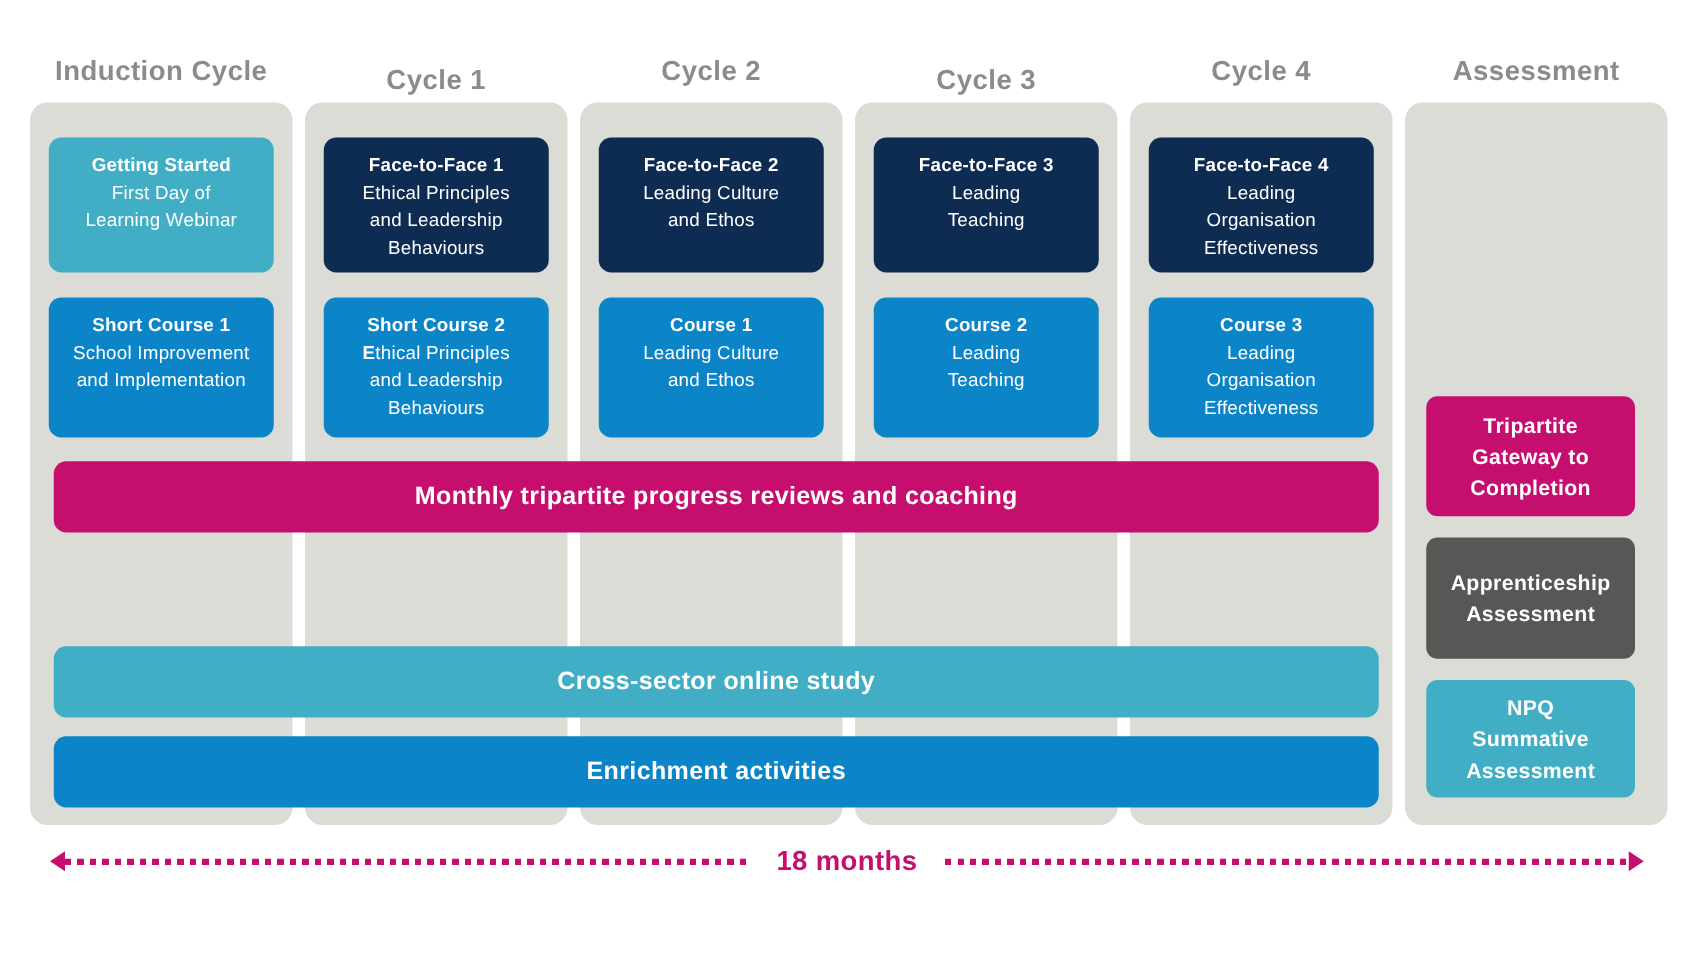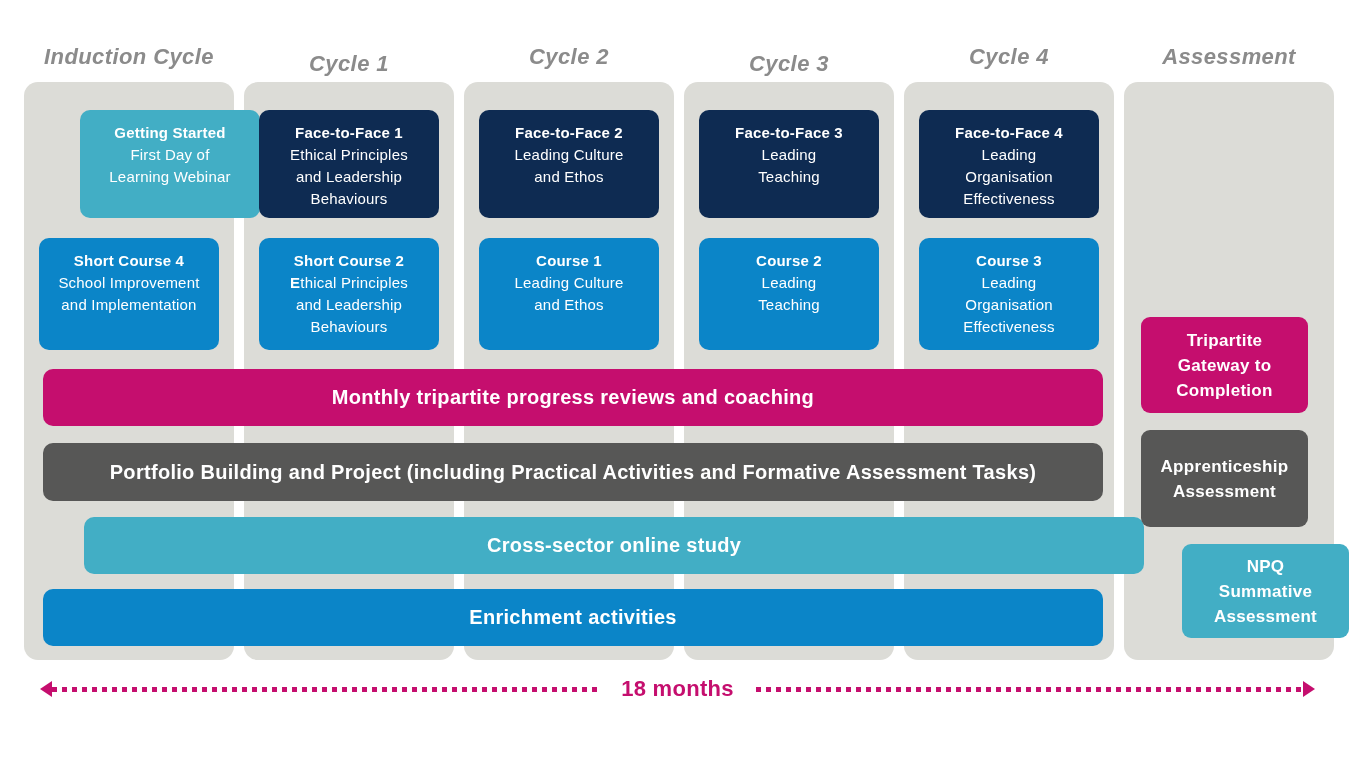--- a/index.html
+++ b/index.html
@@ -18,21 +18,20 @@
   .col-header {
     position: absolute;
     top: 44px;
     width: 210px;
     text-align: center;
     font-size: 22px;
     font-weight: 600;
     letter-spacing: 0.4px;
     color: var(--header-gray);
     white-space: nowrap;
-    font-style: italic;
   }
   .col-header.low { top: 51px; }
 
   
   .column {
     position: absolute;
     top: 82px;
     width: 210px;
     height: 578px;
     background: var(--column-bg);
@@ -85,21 +84,21 @@
     line-height: 25px;
     letter-spacing: 0.3px;
     display: flex;
     flex-direction: column;
     align-items: center;
     justify-content: center;
     text-align: center;
   }
 
   
-  .bg-teal    { background: var(--teal); margin-left: 41px; }
+  .bg-teal    { background: var(--teal); }
   .bg-blue    { background: var(--blue); }
   .bg-navy    { background: var(--navy); }
   .bg-magenta { background: var(--magenta); }
   .bg-gray    { background: var(--dark-gray); }
 
   
   .timeline-row {
     position: absolute;
     left: 40px;
     width: 1275px;
@@ -166,21 +165,21 @@
   <div class="column" style="left:684px"></div>
   <div class="column" style="left:904px"></div>
   <div class="column" style="left:1124px"></div>
 
   <div class="box top bg-teal" style="left:39px">
     <span class="title">Getting Started</span>
     <span class="line">First Day of</span>
     <span class="line">Learning Webinar</span>
   </div>
   <div class="box bottom bg-blue" style="left:39px">
-    <span class="title">Short Course 4</span>
+    <span class="title">Short Course 1</span>
     <span class="line">School Improvement</span>
     <span class="line">and Implementation</span>
   </div>
 
   <div class="box top bg-navy" style="left:259px">
     <span class="title">Face-to-Face 1</span>
     <span class="line">Ethical Principles</span>
     <span class="line">and Leadership</span>
     <span class="line">Behaviours</span>
   </div>
@@ -221,23 +220,20 @@
   </div>
   <div class="box bottom bg-blue" style="left:919px">
     <span class="title">Course 3</span>
     <span class="line">Leading</span>
     <span class="line">Organisation</span>
     <span class="line">Effectiveness</span>
   </div>
 
   <div class="bar bg-magenta" style="top:369px; height:57px">
     <span>Monthly tripartite progress reviews and coaching</span>
-  </div>
-  <div class="bar bg-gray" style="top:443px; height:58px">
-    <span>Portfolio Building and Project (including Practical Activities and Formative Assessment Tasks)</span>
   </div>
   <div class="bar bg-teal" style="top:517px; height:57px">
     <span>Cross-sector online study</span>
   </div>
   <div class="bar bg-blue" style="top:589px; height:57px">
     <span>Enrichment activities</span>
   </div>
 
   <div class="assess-box bg-magenta" style="top:317px; height:96px">
     <span class="line">Tripartite</span>

